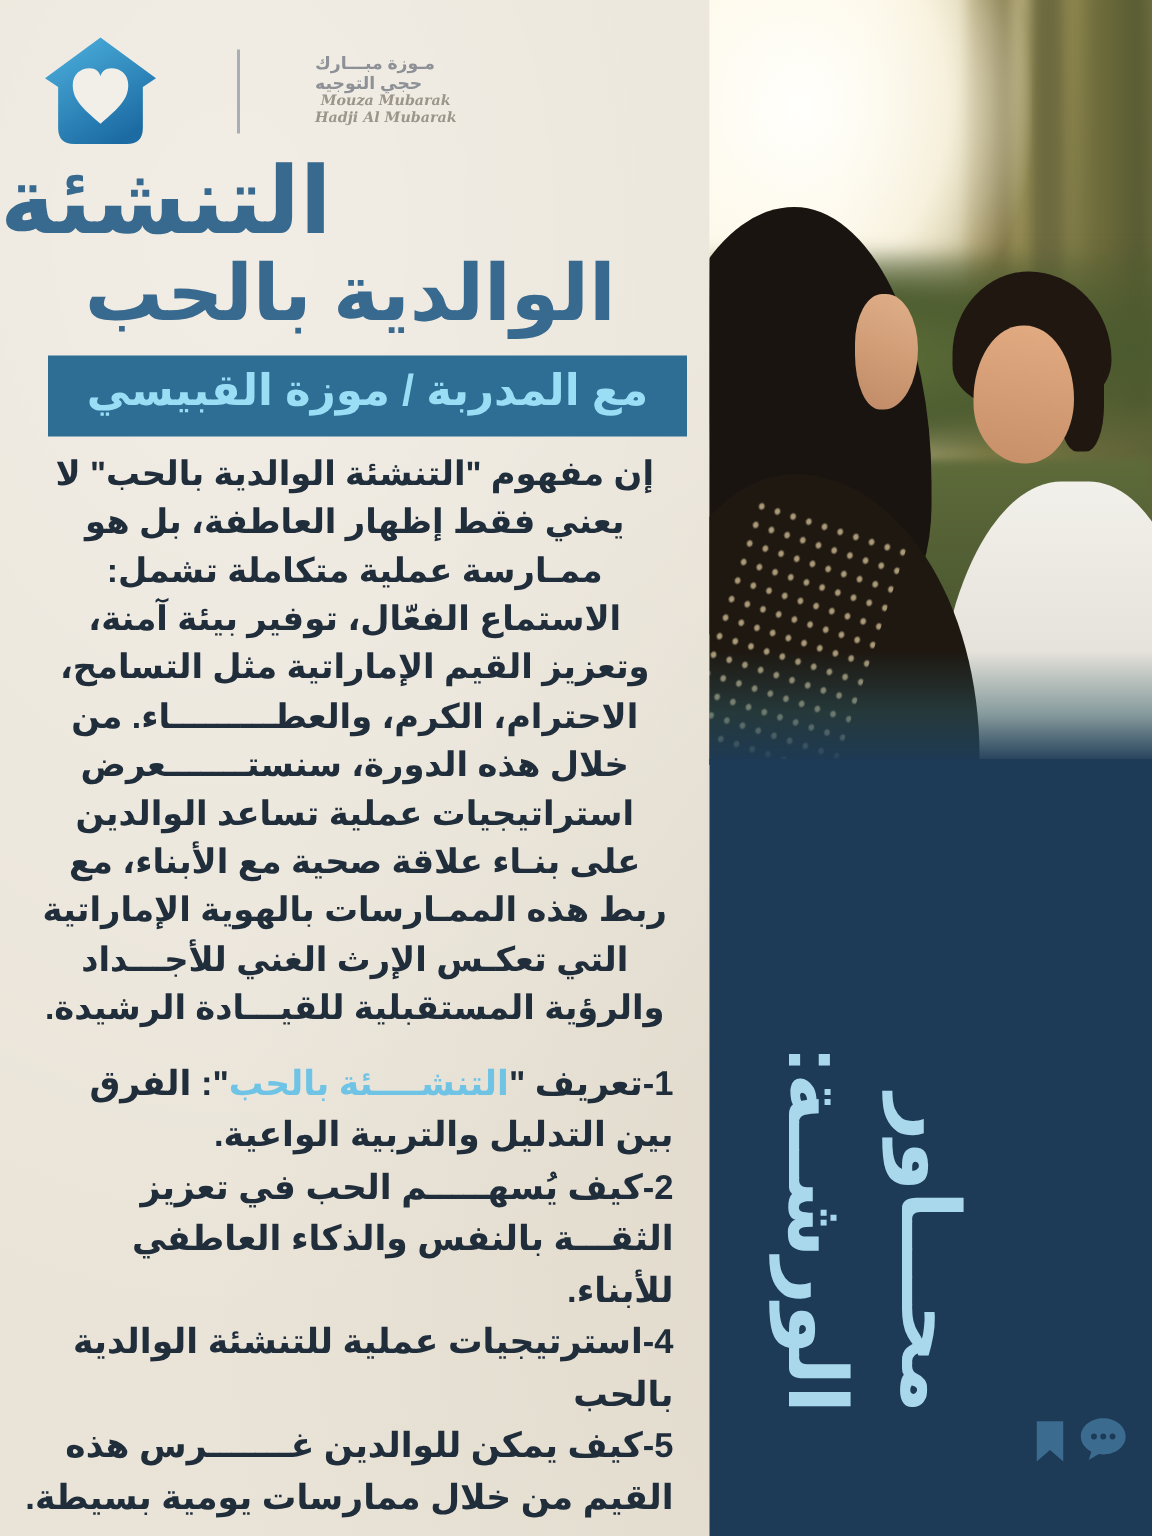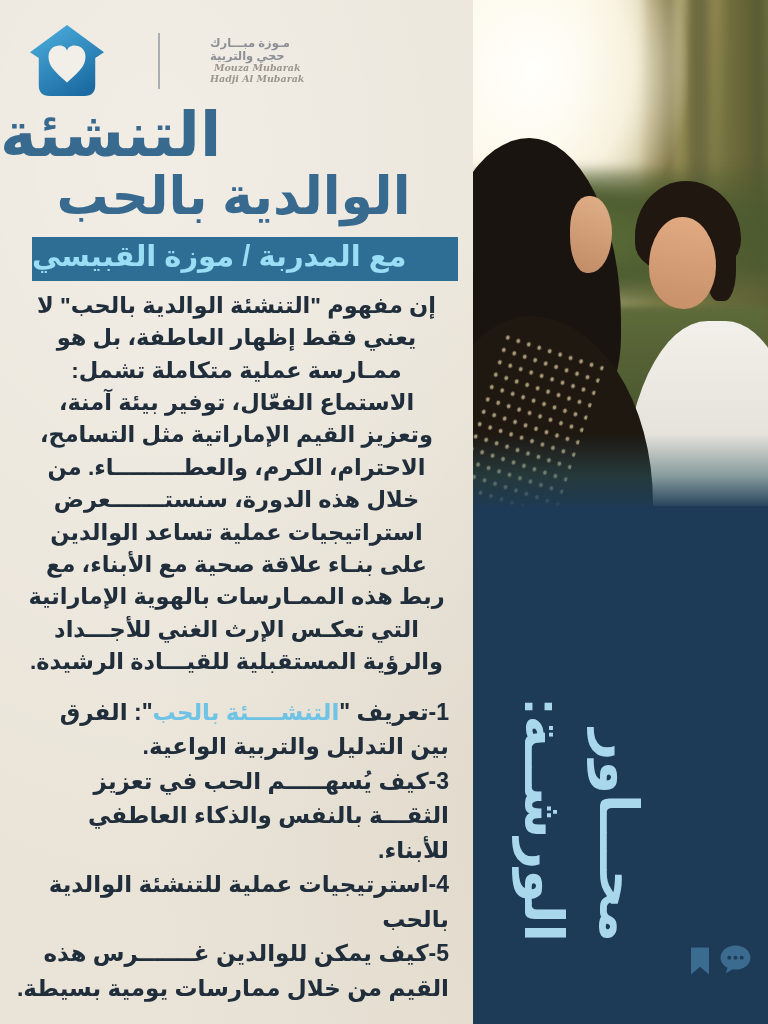--- a/index.html
+++ b/index.html
@@ -25,22 +25,22 @@
   .logo-en{font-size:9.5px;color:#9b958b;font-family:"DejaVu Serif","Liberation Serif",serif;font-style:italic;font-weight:700;text-align:center;}
   .title{
     margin:4px 6px 0 0;text-align:left;direction:rtl;
     font-size:62px;line-height:1.05;font-weight:700;color:#38698e;
   }
   .subtitle{
     margin:0 6px 0 0;text-align:center;direction:rtl;
     font-size:52px;line-height:1.15;font-weight:700;color:#38698e;
   }
   .banner{
-    margin:10px 15px 0 32px;height:44px;background:#2e6e94;
-    display:flex;align-items:center;
+    margin:10px 15px 0 32px;height:54px;background:#2e6e94;
+    display:flex;align-items:center;justify-content:center;
   }
   .banner span{
     direction:rtl;font-size:29px;font-weight:700;color:#9adef5;line-height:1;
     padding-bottom:4px;
   }
   .intro{
     margin:9px 26px 0 26px;direction:rtl;text-align:center;
     font-size:22.5px;line-height:1.44;font-weight:700;color:#202d3b;
   }
   .list{margin:16px 24px 0 16px;direction:rtl;text-align:right;}
@@ -98,38 +98,38 @@
             <stop offset="0" stop-color="#4fb3e0"></stop>
             <stop offset="1" stop-color="#1c6ca3"></stop>
           </linearGradient>
         </defs>
         <path d="M40 1 L78 29 L69 35 L69 63 Q69 74 58 74 L22 74 Q11 74 11 63 L11 35 L2 29 Z" fill="url(#lg)"></path>
         <path d="M40 60 C27 49 21 43 21 33.5 C21 26 26.5 22 32.5 22 C36.5 22 39.4 24.4 40 27.6 C40.6 24.4 43.5 22 47.5 22 C53.5 22 59 26 59 33.5 C59 43 53 49 40 60 Z" fill="#f2efe8"></path>
       </svg>
       <div class="logo-divider"></div>
       <div class="logo-text">
         <div class="logo-ar">مـوزة مبـــارك</div>
-        <div class="logo-ar">حجي والتربية</div>
+        <div class="logo-ar">حجي التوجيه</div>
         <div class="logo-en">Mouza Mubarak</div>
         <div class="logo-en">Hadji Al Mubarak</div>
       </div>
     </div>
 
     <h1 class="title">التنشئة</h1>
     <h2 class="subtitle">الوالدية بالحب</h2>
 
     <div class="banner">
       <span>مع المدربة / موزة القبيسي</span>
     </div>
 
     <p class="intro">إن مفهوم "التنشئة الوالدية بالحب" لا يعني فقط إظهار العاطفة، بل هو ممـارسة عملية متكاملة تشمل: الاستماع الفعّال، توفير بيئة آمنة، وتعزيز القيم الإماراتية مثل التسامح، الاحترام، الكرم، والعطـــــــــاء. من خلال هذه الدورة، سنستـــــــعرض استراتيجيات عملية تساعد الوالدين على بنـاء علاقة صحية مع الأبناء، مع ربط هذه الممـارسات بالهوية الإماراتية التي تعكـس الإرث الغني للأجـــداد والرؤية المستقبلية للقيـــادة الرشيدة.</p>
 
     <div class="list">
       <p><span>1-تعريف "</span><span class="hl">التنشــــئة بالحب</span><span>": الفرق بين التدليل والتربية الواعية.</span></p>
-      <p>3-كيف يُسهـــــم الحب في تعزيز الثقـــة بالنفس والذكاء العاطفي للأبناء.</p>
+      <p>2-كيف يُسهـــــم الحب في تعزيز الثقـــة بالنفس والذكاء العاطفي للأبناء.</p>
       <p>4-استرتيجيات عملية للتنشئة الوالدية بالحب</p>
       <p>5-كيف يمكن للوالدين غـــــــرس هذه القيم من خلال ممارسات يومية بسيطة.</p>
     </div>
 
   </div>
 
   <div class="photo">
     <div class="p-trunk-a"></div>
     <div class="p-trunk-b"></div>
     <div class="p-trunk-c"></div>

